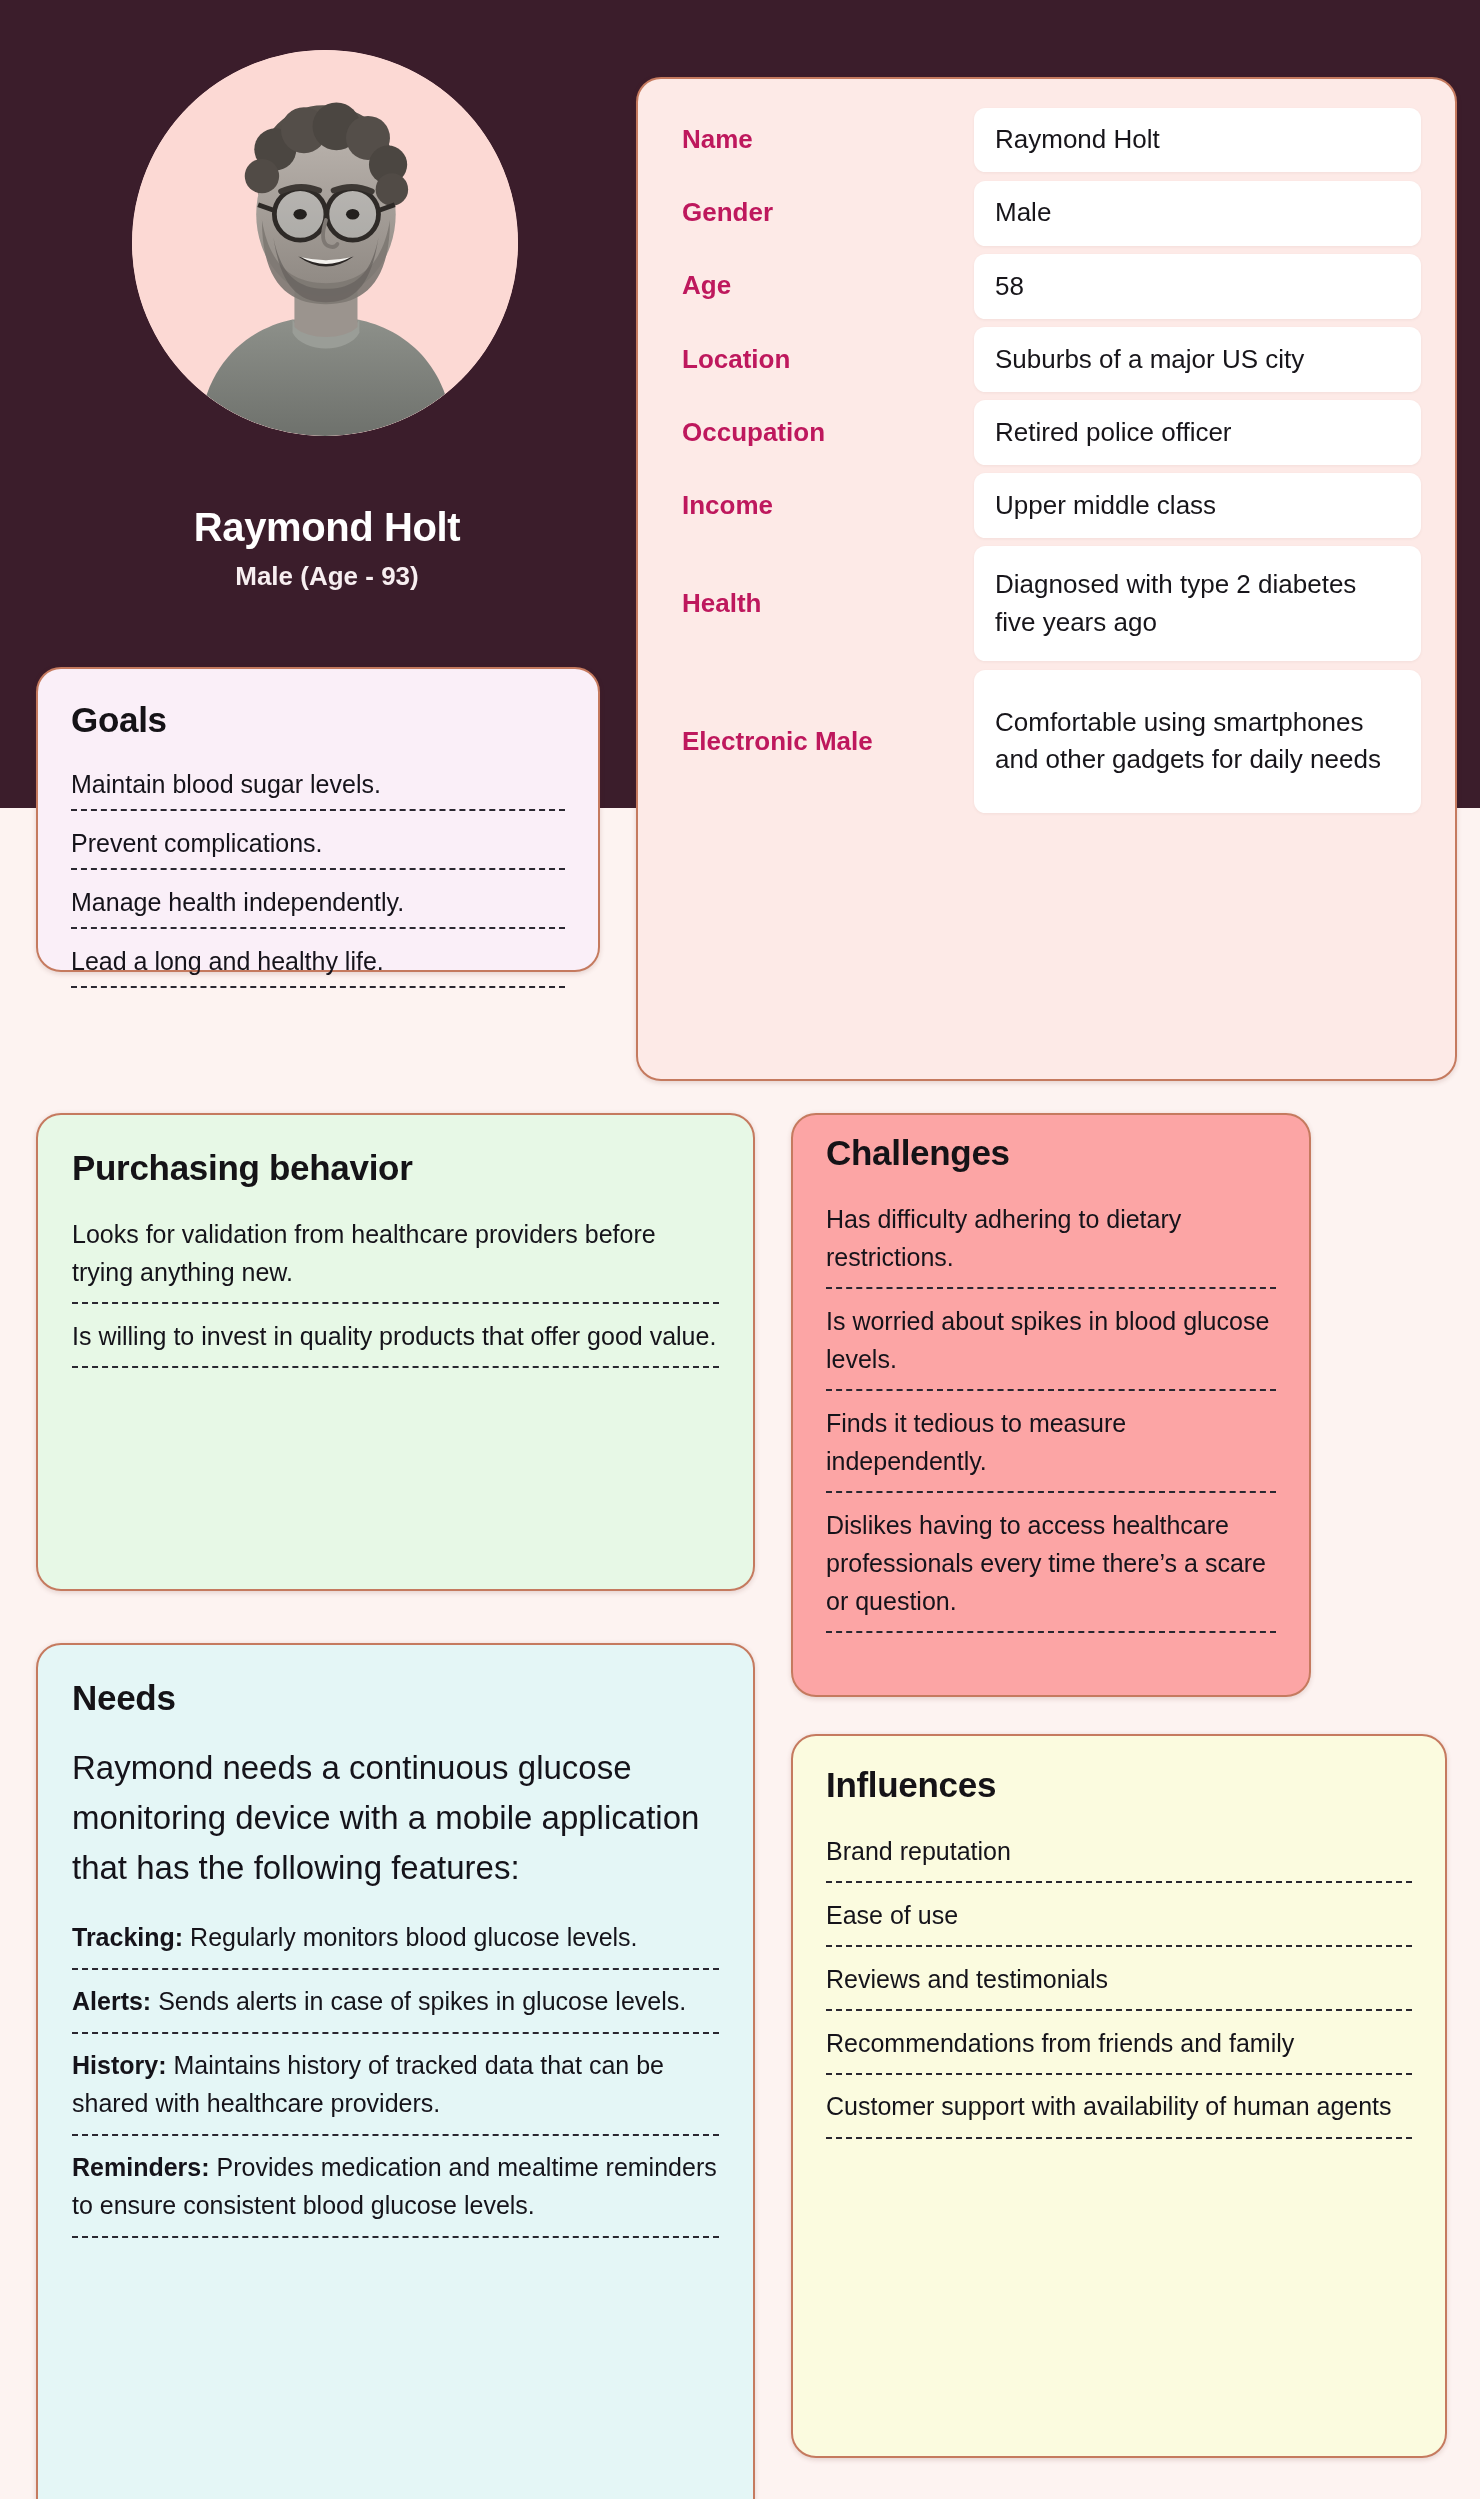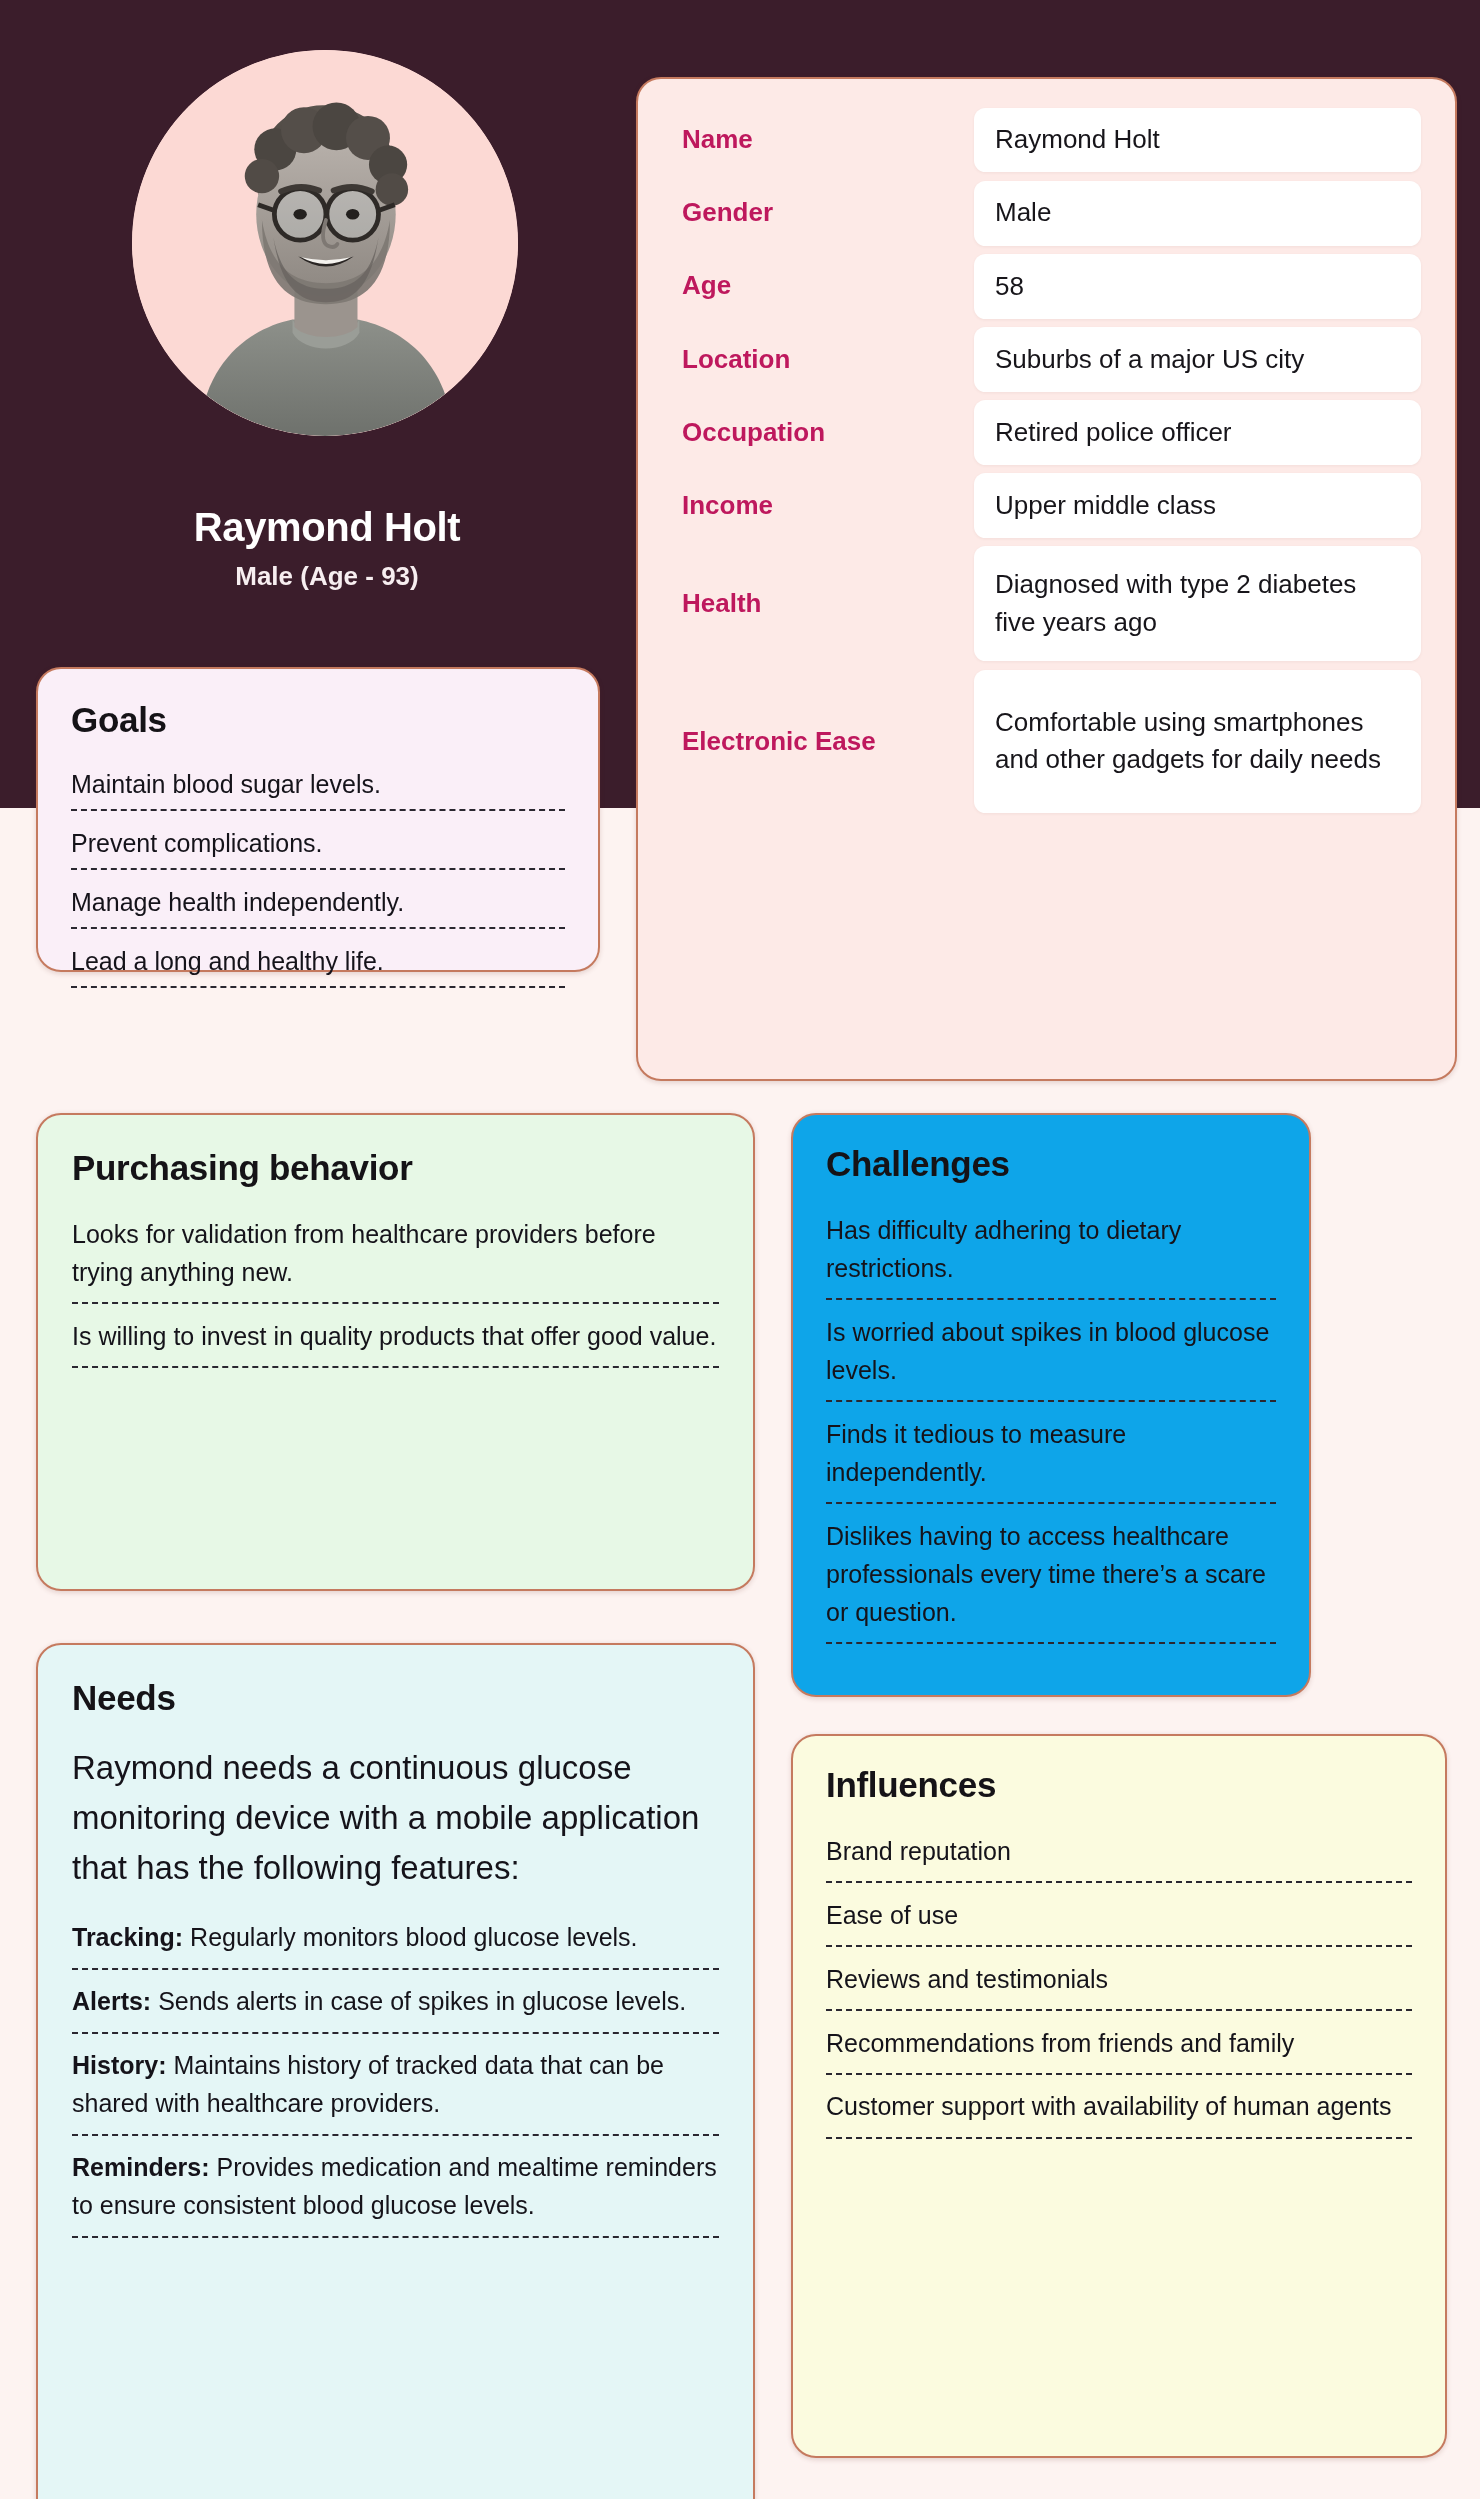--- a/index.html
+++ b/index.html
@@ -126,22 +126,22 @@
     left: 36px; top: 1643px;
     width: 719px; height: 1027px;
     background: #e4f6f6;
     padding: 33px 34px 35px 34px;
   }
 
   
   .challenges-card {
     left: 791px; top: 1113px;
     width: 520px; height: 584px;
-    background: #0ea5e9;
-    padding: 29px 33px 19px 33px;
+    background: #fca5a5;
+    padding: 18px 33px 19px 33px;
   }
 
   
   .influences-card {
     left: 791px; top: 1734px;
     width: 656px; height: 724px;
     background: #fbfbdf;
     padding: 29px 33px 19px 33px;
   }
 
@@ -274,21 +274,21 @@
         </div>
         <div class="info-row">
           <div class="info-label">Income</div>
           <div class="info-value">Upper middle class</div>
         </div>
         <div class="info-row">
           <div class="info-label">Health</div>
           <div class="info-value tall">Diagnosed with type 2 diabetes five years ago</div>
         </div>
         <div class="info-row">
-          <div class="info-label">Electronic Ease</div>
+          <div class="info-label">Electronic Male</div>
           <div class="info-value tall2">Comfortable using smartphones and other gadgets for daily needs</div>
         </div>
       </div>
   </div>
 
   <div class="card goals-card">
     <div class="card-title">Goals</div>
     <div class="list" id="goals-list">
         <div class="list-item">Maintain blood sugar levels.</div>
         <div class="list-item">Prevent complications.</div>

